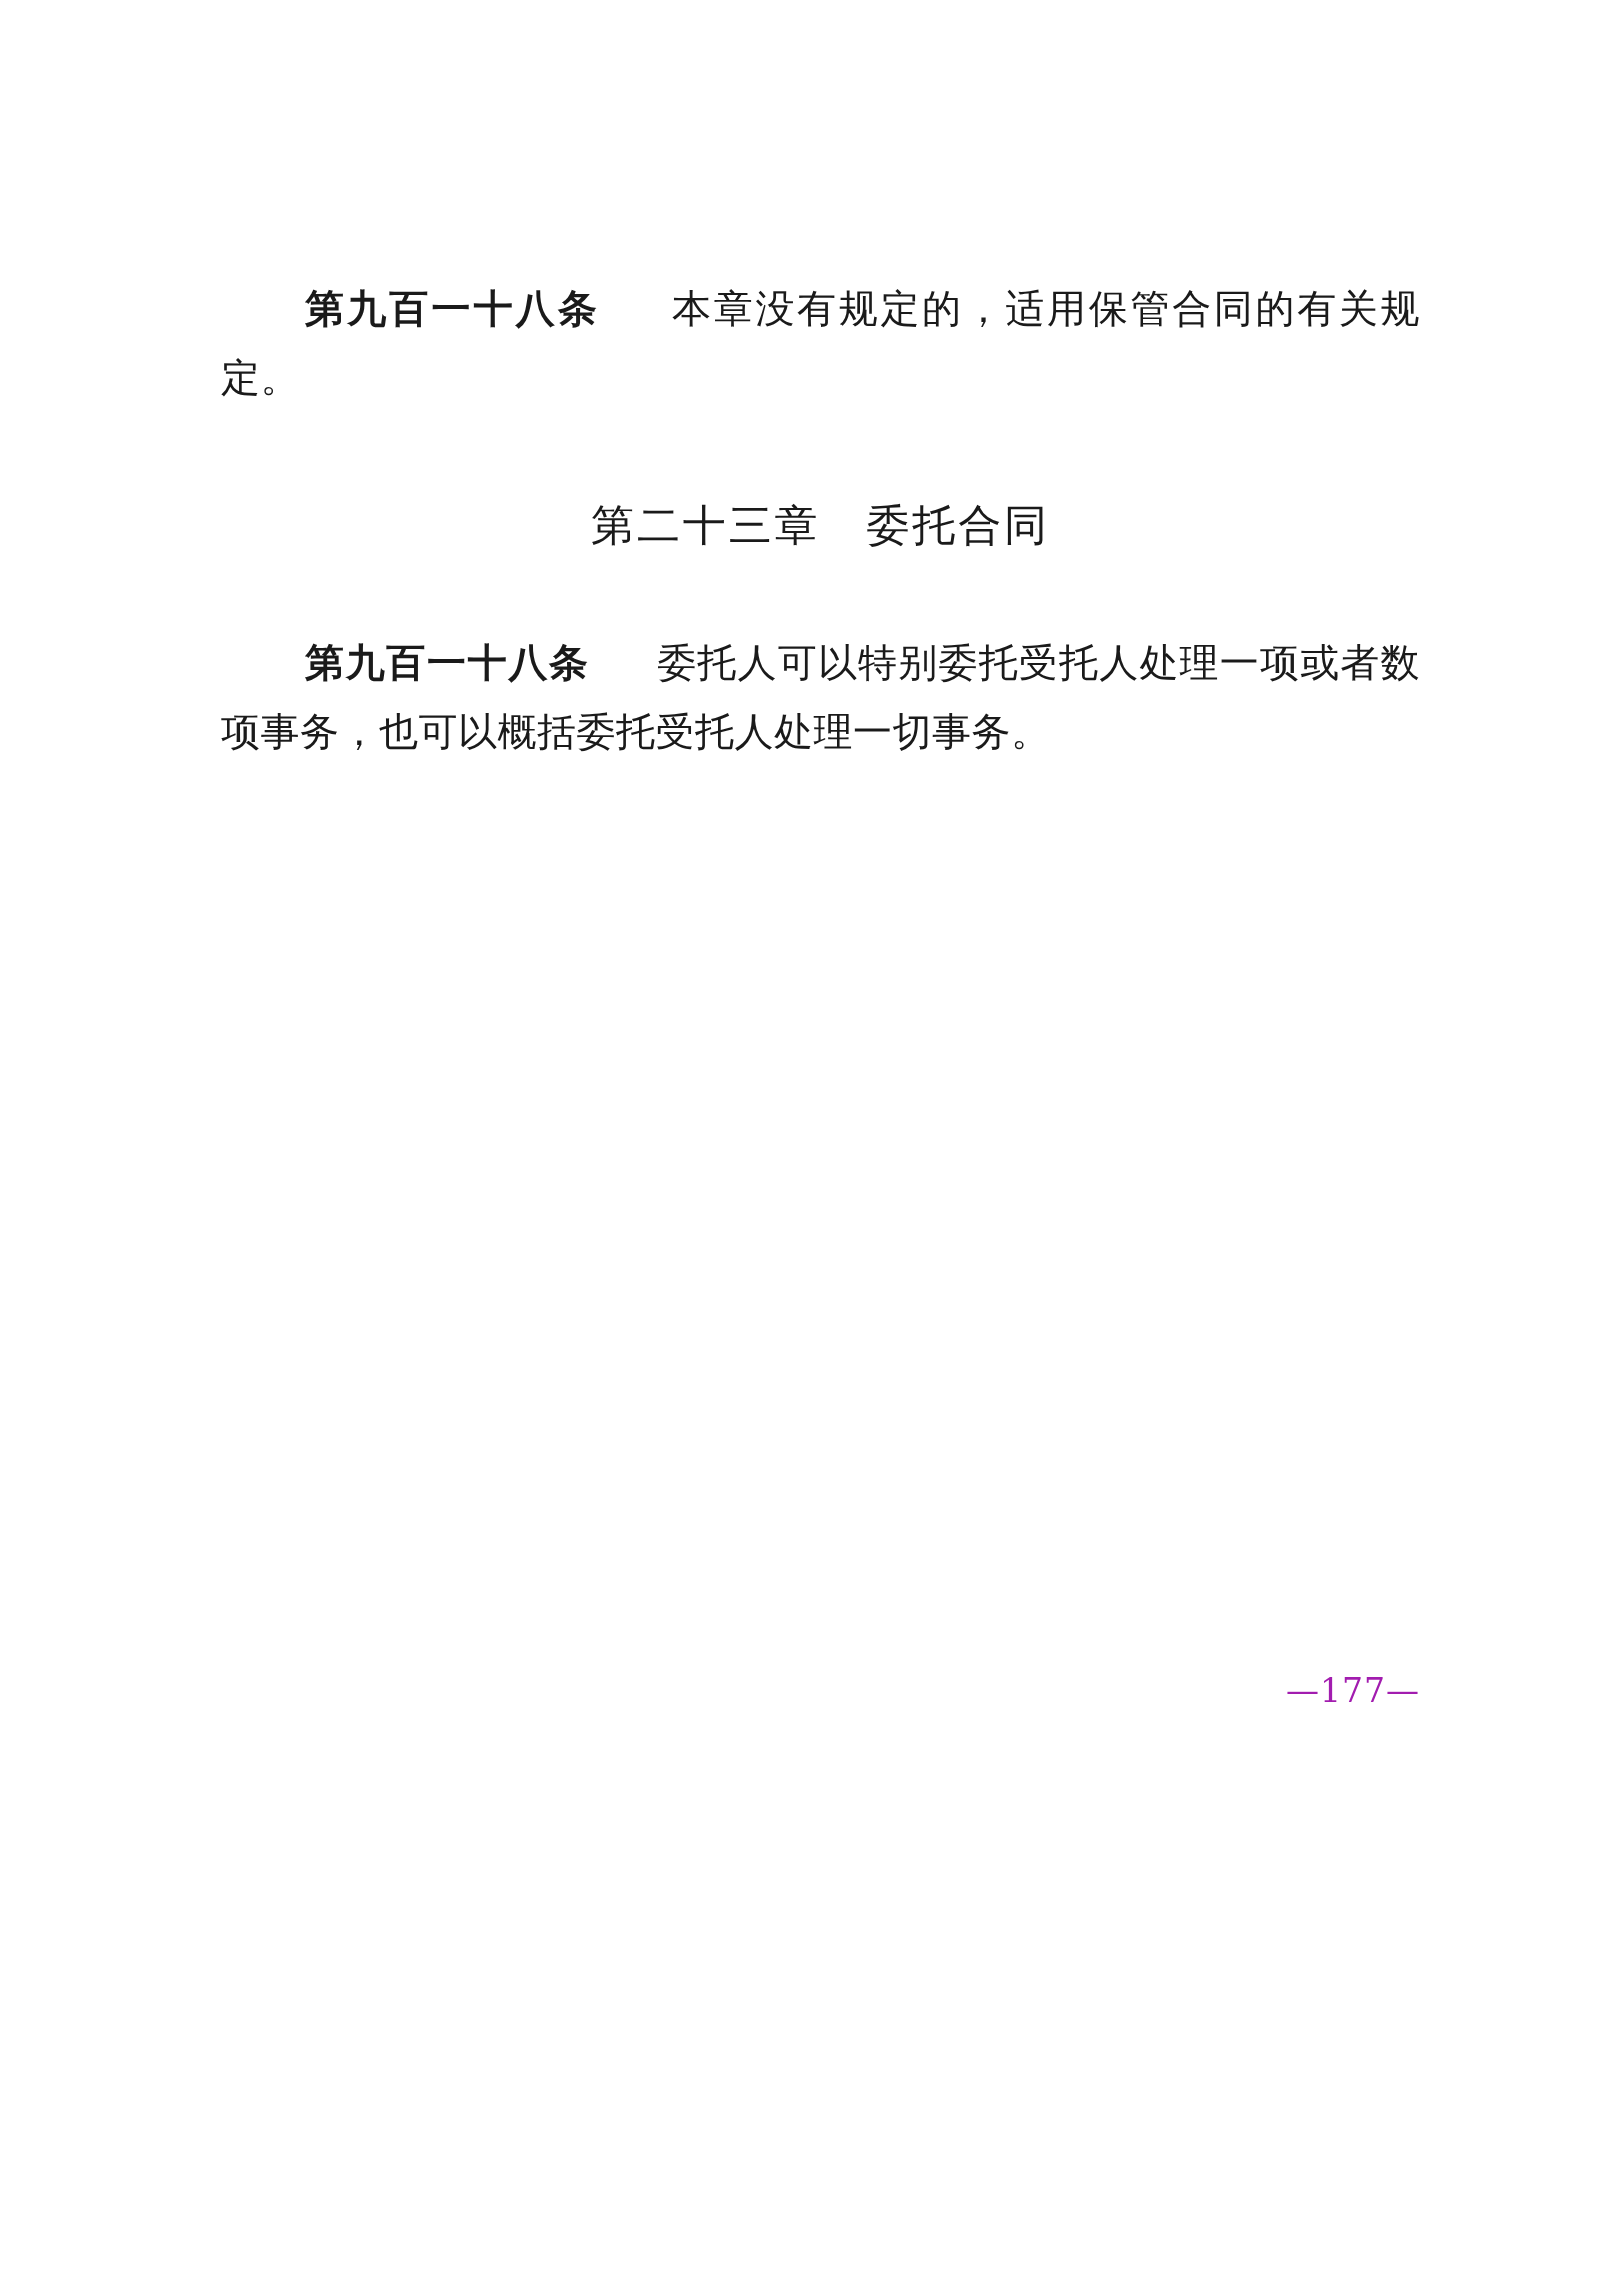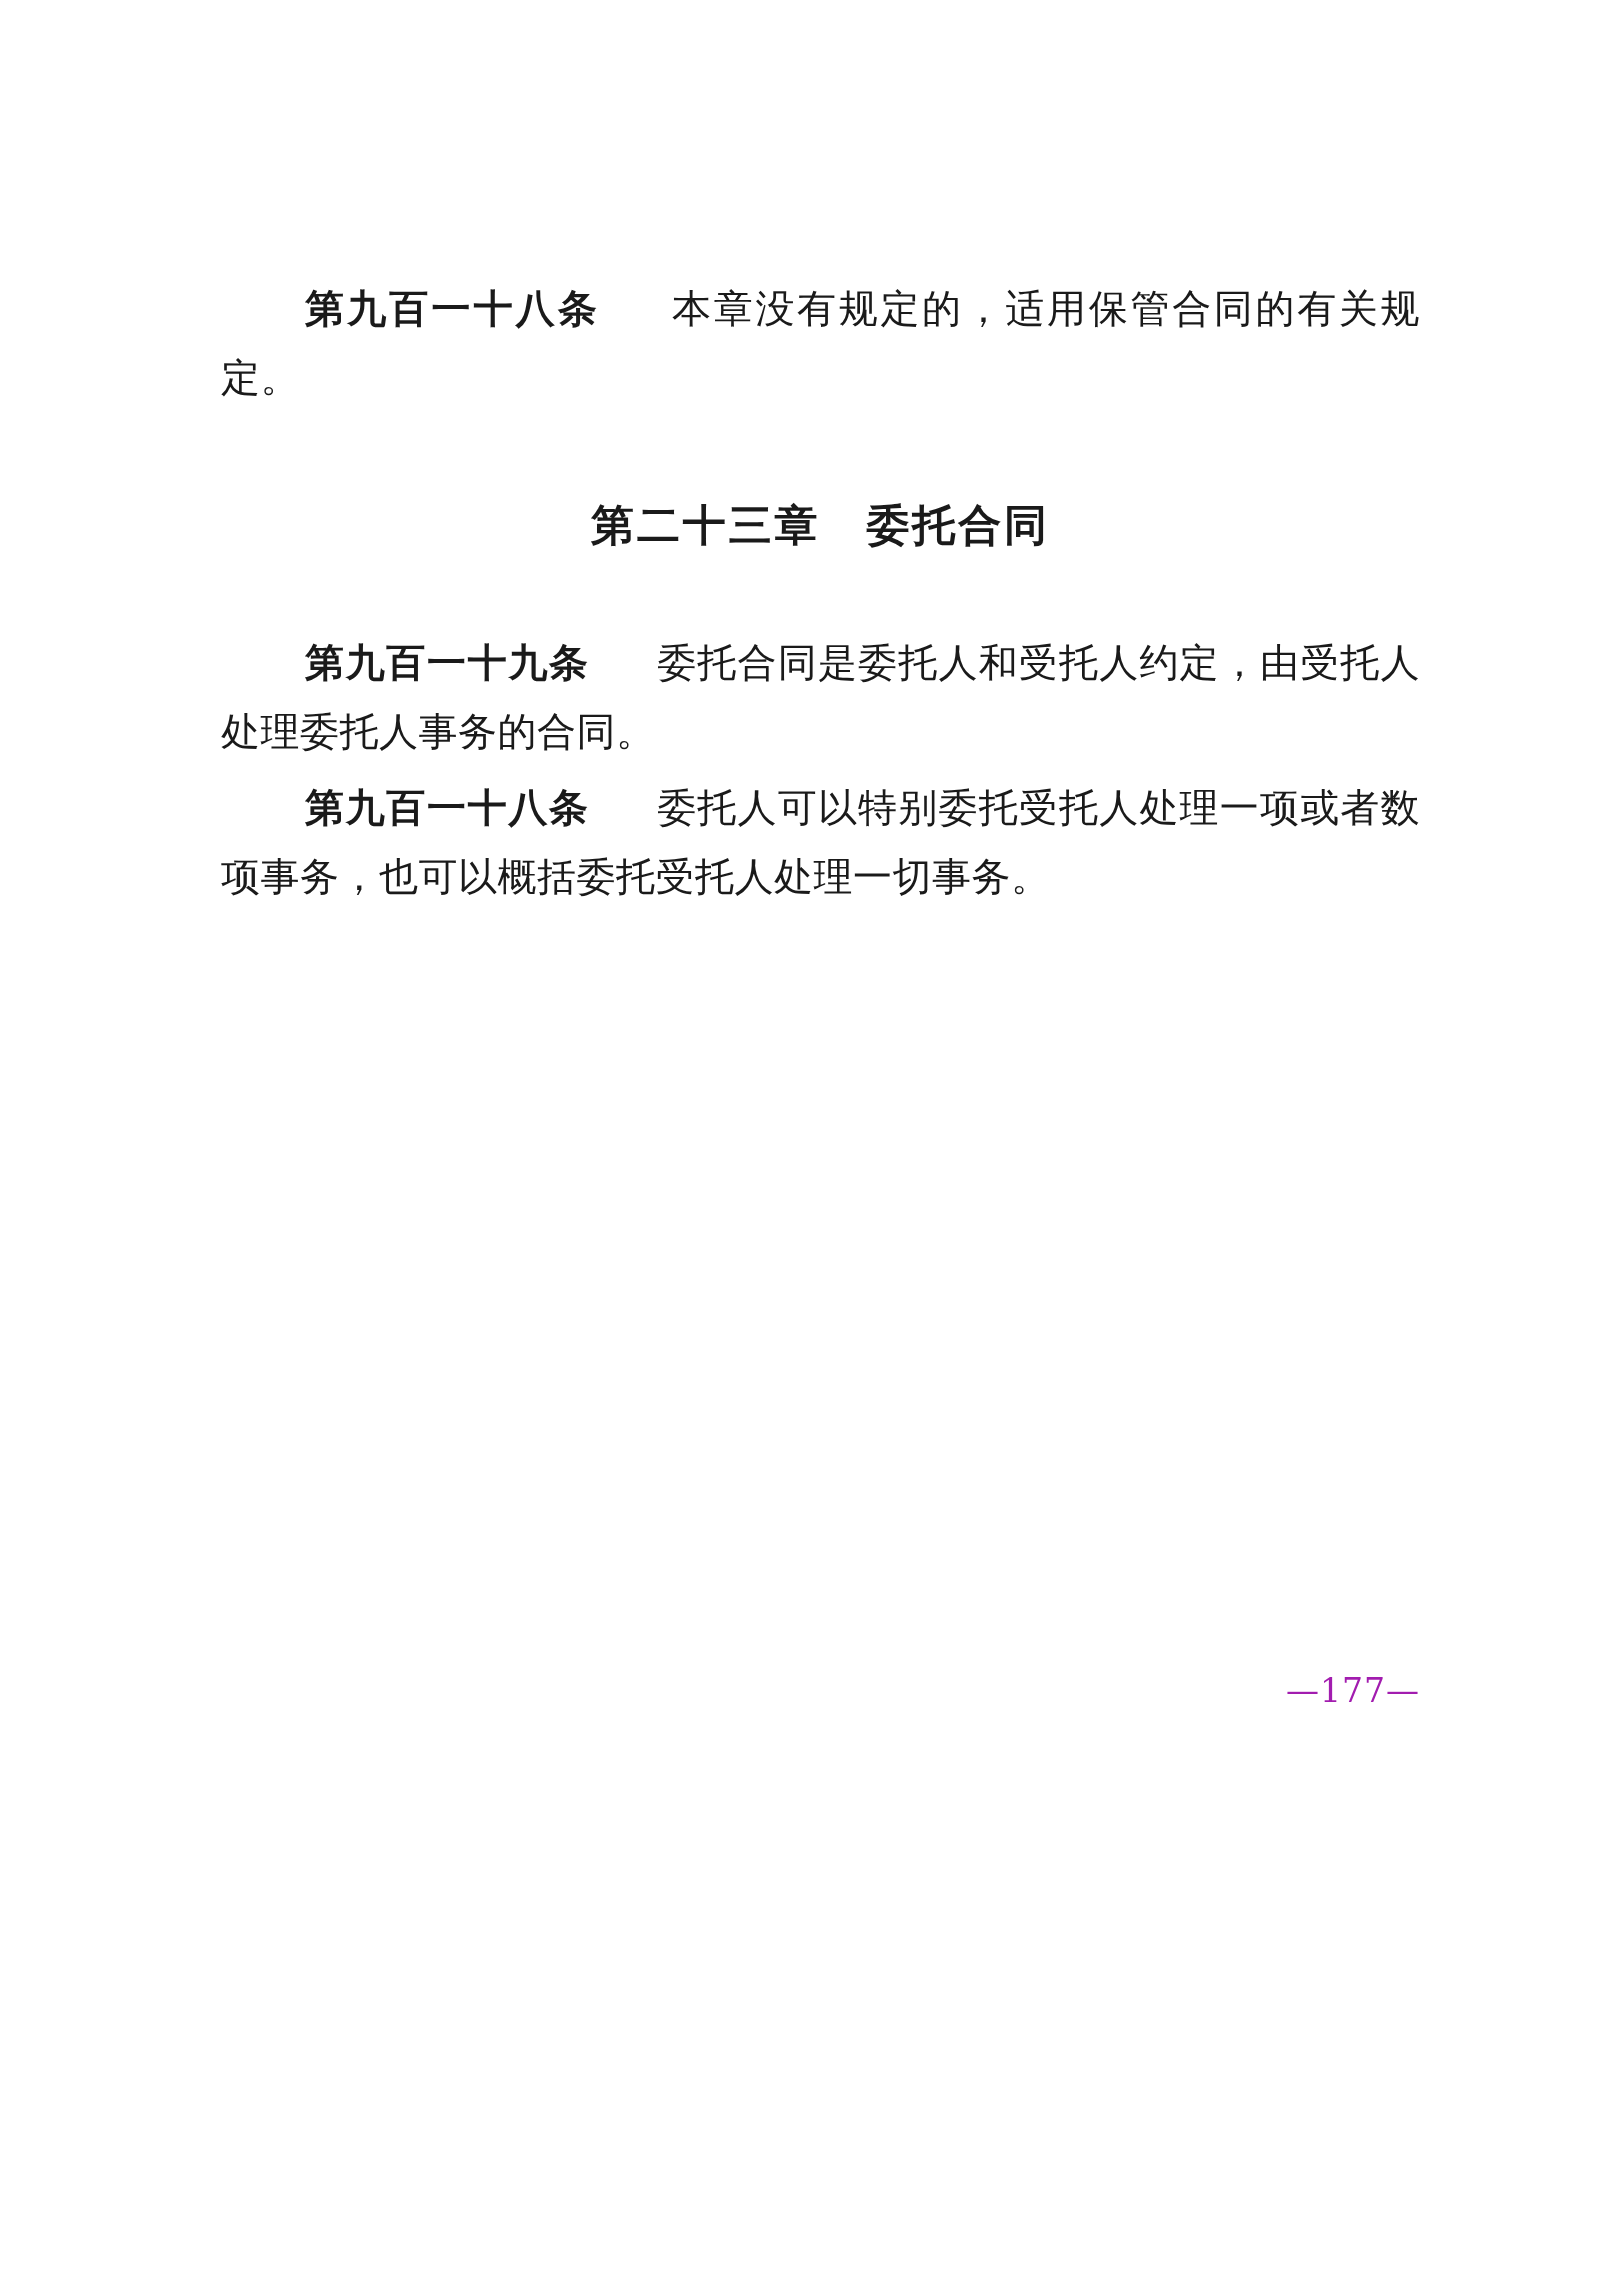--- a/index.html
+++ b/index.html
@@ -37,21 +37,21 @@
     letter-spacing: 1px;
   }
   .indent {
     text-indent: 84px;
   }
   .gap-after {
     margin-bottom: 33px;
   }
   .chapter-title {
     font-size: 43px;
-    font-weight: 700;
+    font-weight: 400;
     text-align: center;
     letter-spacing: 2.9px;
     margin: 84px 0 73px 0;
   }
   .page-number {
     position: absolute;
     right: 211px;
     bottom: 149px;
     font-size: 33px;
     letter-spacing: 1px;
@@ -64,25 +64,20 @@
 <div class="page">
 
   <p class="article indent gap-after">
     <span class="num">第九百一十八条</span>
     <span>　</span>
     <span>本章没有规定的，适用保管合同的有关规定。</span>
   </p>
 
   <h2 class="chapter-title">第二十三章　委托合同</h2>
 
-  <p class="article indent">
-    <span class="num">第九百一十九条</span>
-    <span>　</span>
-    <span>委托合同是委托人和受托人约定，由受托人处理委托人事务的合同。</span>
-  </p>
 
   <p class="article indent">
     <span class="num">第九百一十八条</span>
     <span>　</span>
     <span>委托人可以特别委托受托人处理一项或者数项事务，也可以概括委托受托人处理一切事务。</span>
   </p>
 
 
 
 

